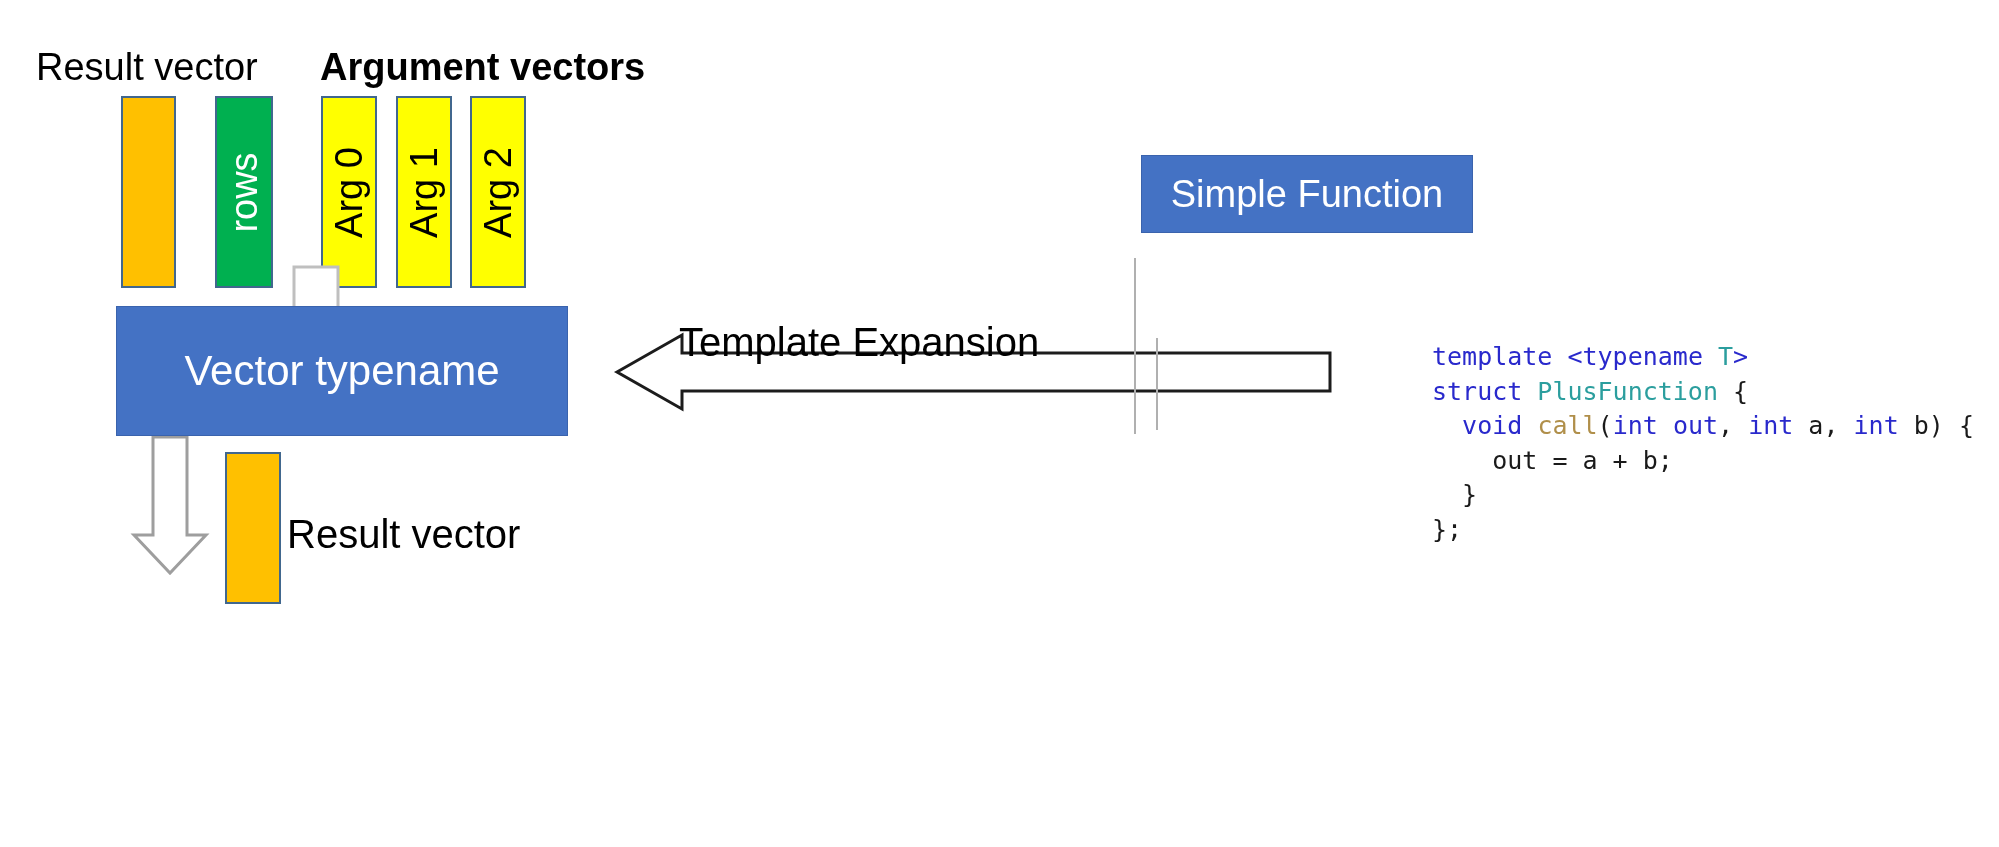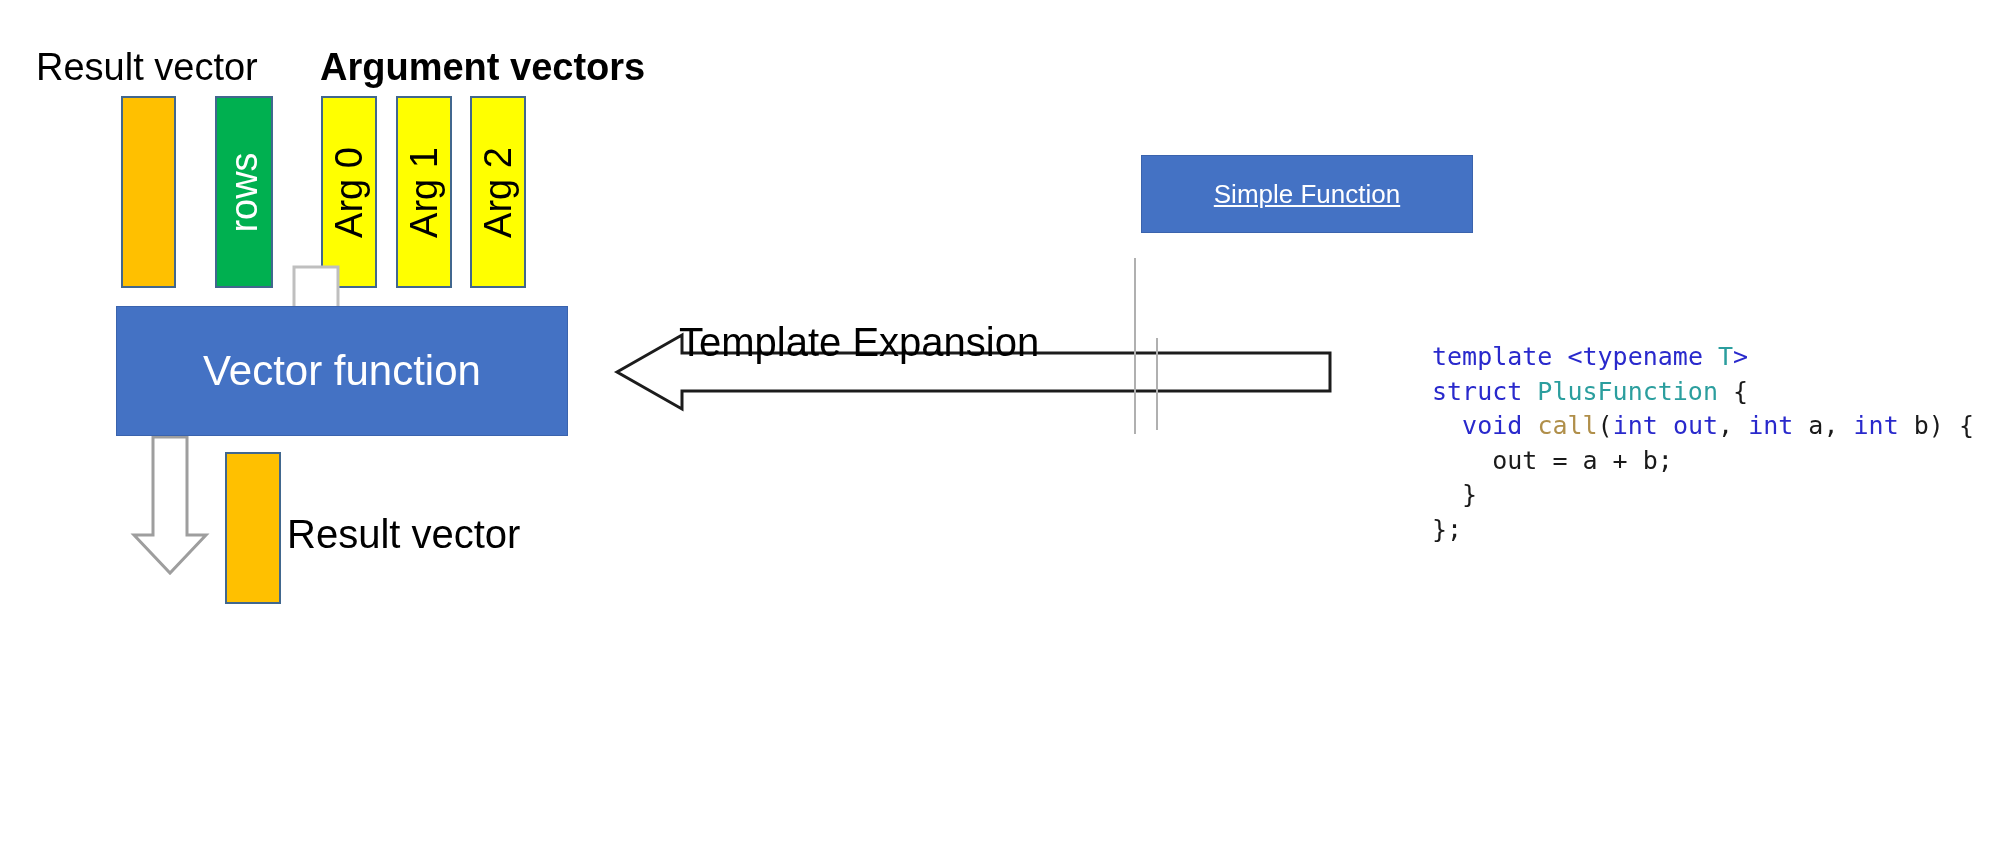--- a/index.html
+++ b/index.html
@@ -57,21 +57,21 @@
     position: absolute;
     box-sizing: border-box;
     background: #4472C4;
     border: 1px solid #3A63AD;
     display: flex;
     align-items: center;
     justify-content: center;
     color: #ffffff;
   }
   #vector-function-box .box-text { font-size: 42px; }
-  #simple-function-box .box-text { font-size: 26px; text-decoration: underline; }
+  #simple-function-box .box-text { font-size: 38px; }
 
   
   .svg-layer {
     position: absolute;
     left: 0; top: 0;
     width: 1999px;
     height: 847px;
     pointer-events: none;
   }
 
@@ -139,21 +139,21 @@
   <svg class="svg-layer" viewBox="0 0 1999 847">
 
     <polygon points="294,267 338,267 338,384 364,384 316,433 268,384 294,384" fill="#ffffff" stroke="#BFBFBF" stroke-width="3"></polygon>
 
     <polygon points="153,437 187,437 187,535 206,535 170,573 134,535 153,535" fill="#ffffff" stroke="#9E9E9E" stroke-width="3"></polygon>
 
     <polygon points="617,372 682,335 682,353 1330,353 1330,391 682,391 682,409" fill="#ffffff" stroke="#1c1c1c" stroke-width="3"></polygon>
   </svg>
 
   <div class="bluebox" id="vector-function-box" style="left:116px; top:306px; width:452px; height:130px;">
-    <span class="box-text">Vector function</span>
+    <span class="box-text">Vector typename</span>
   </div>
 
   <div class="bar orange" style="left:225px; top:452px; width:56px; height:152px;">
     <span class="bar-text"></span>
   </div>
 
   <div class="label resultlbl" style="left:287px; top:513px;">Result vector</div>
 
   <div class="label arrowlbl" style="left:679px; top:321px;">Template Expansion</div>
 

